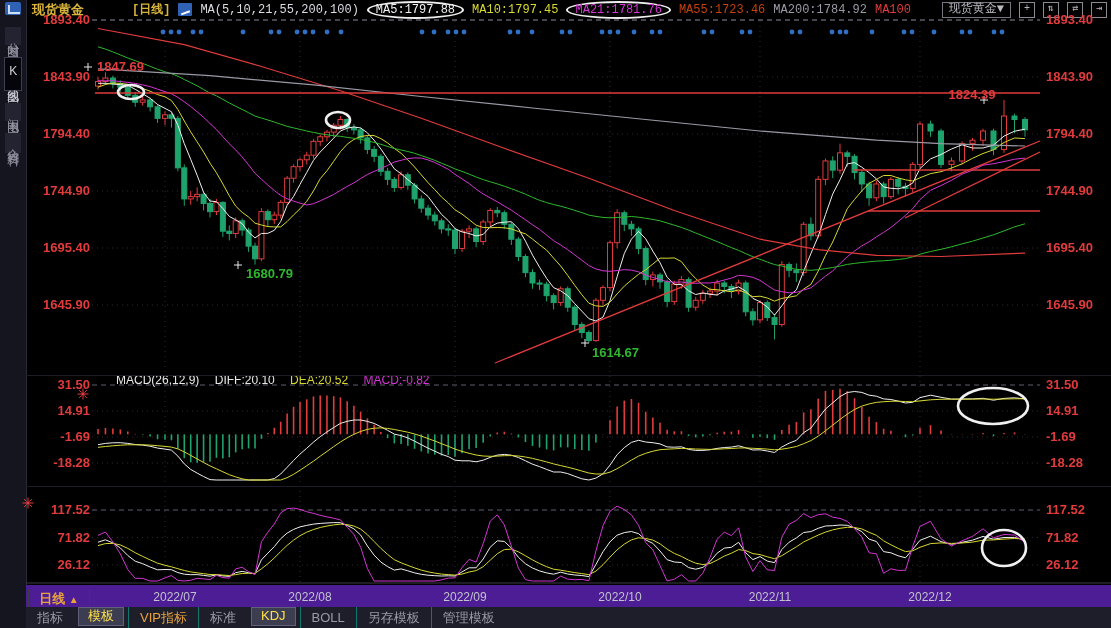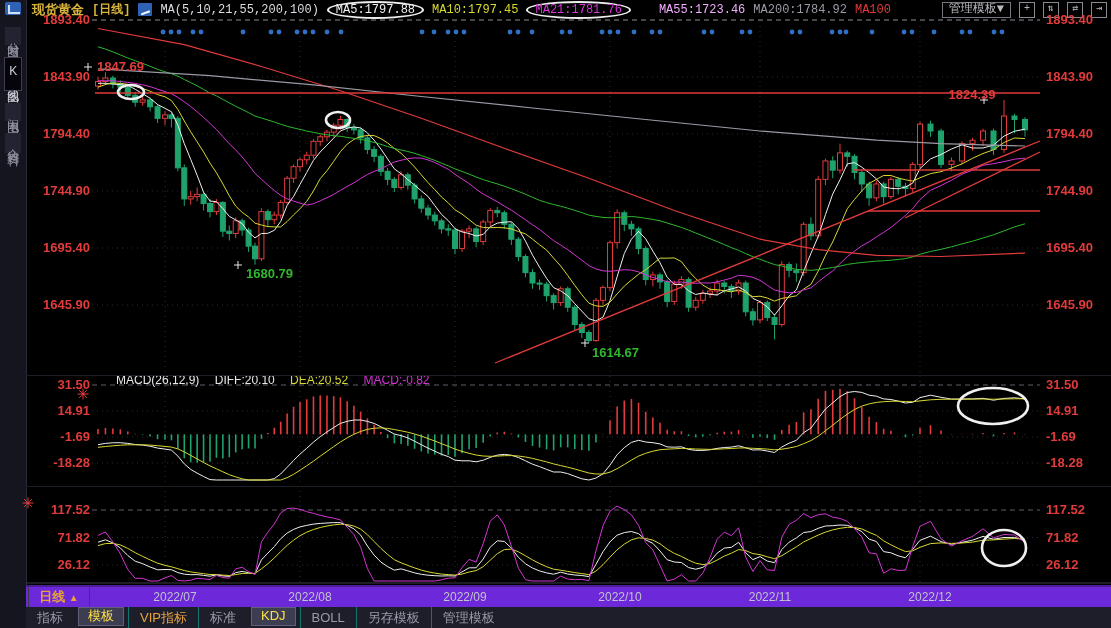--- a/index.html
+++ b/index.html
@@ -11,40 +11,40 @@
   .app-icon{width:16px;height:13px;margin:2px 0 6px 0;border-radius:2px;background:#2f62b4;position:relative;}
   .app-icon:after{content:"";position:absolute;left:3px;top:3px;width:10px;height:7px;
            border-left:2px solid #cfe0f5;border-bottom:2px solid #cfe0f5;}
   .side-item{writing-mode:vertical-rl;text-orientation:upright;background:#232331;color:#90909f;
            font-size:12px;letter-spacing:2px;padding:6px 2px;margin:6px 0;line-height:1.05;cursor:pointer;}
   .side-item.active{background:#04040a;color:#d2d2dc;border:1px solid #3e3e50;}
   
   #topbar{position:absolute;left:26px;top:0;right:0;height:19px;display:flex;align-items:center;
           gap:8px;padding-left:6px;font-size:12px;z-index:2;white-space:nowrap;font-family:Liberation Mono, monospace;}
   .sym{color:#d8b43c;font-weight:bold;font-size:13px;}
-  .tag{color:#d8b43c;font-weight:bold;}
+  .tag{color:#d8b43c;font-weight:bold;margin-left:40px;}
   .kicon{width:14px;height:13px;background:#2f62b4;border-radius:1px;position:relative;flex:0 0 auto;}
   .kicon:after{content:"";position:absolute;left:2px;top:3px;width:9px;height:6px;
           border-bottom:2px solid #fff;transform:rotate(-20deg);}
   .malabel{color:#dcdce2;}
   .v-ma5{color:#f0f0f0;text-align:center;} .v-ma10{color:#d8d832;} .v-ma21{color:#d435d4;}
-  .v-ma55{color:#f0abfc;margin-left:20px;} .v-ma200{color:#9a9aa6;text-align:center;} .v-ma100{color:#e13b3b;}
+  .v-ma55{color:#c2410c;} .v-ma200{color:#9a9aa6;text-align:center;} .v-ma100{color:#e13b3b;}
   .circled{border:2px solid #eee;border-radius:50%;padding:0 7px;}
   .theme-btn{margin-left:auto;border:1px solid #76767e;color:#b8b8c0;padding:0 6px;height:14px;
           line-height:13px;font-size:12px;cursor:pointer;}
   .tool-btn{width:14px;height:14px;border:1px solid #8a8a92;color:#b8b8c0;font-size:10px;line-height:12px;
           text-align:center;cursor:pointer;flex:0 0 auto;}
   #topbar .tool-btn:last-child{margin-right:4px;}
   
   .ind-header{position:absolute;left:93px;font-size:12px;z-index:3;white-space:nowrap;margin-left:23px;}
   .ind-header span{margin-right:12px;}
   .iw{color:#e8e8e8;} .iy{color:#d8d832;} .im{color:#d435d4;}
   
-  #statusbar{position:absolute;left:26px;right:0;top:585px;height:22px;background:#6d28d9;
-          border-top:2px solid #4c1d95;border-bottom:1px solid #3a3a46;z-index:2;}
+  #statusbar{position:absolute;left:26px;right:0;top:585px;height:22px;background:#4c1d95;
+          border-top:4px solid #4c1d95;border-bottom:1px solid #3a3a46;z-index:2;}
   #period-cell{position:absolute;left:2px;top:0;bottom:0;width:60px;border-left:1px solid #3c3c48;
           border-right:1px solid #3c3c48;color:#e8a33d;font-weight:bold;font-size:13px;
           text-align:center;line-height:20px;cursor:pointer;}
   #period-cell .arr{font-size:10px;}
   
   #tabbar{position:absolute;left:26px;right:0;top:607px;height:21px;background:#1e1e2a;
           display:flex;align-items:flex-start;font-size:13px;color:#9a9aa8;z-index:2;}
   .tab{padding:0 11px;height:21px;line-height:21px;border-left:1px solid #0f766e;cursor:pointer;}
   .tab:first-child{border-left:none;}
   .tab.boxed{background:#3d3d52;border:1px solid #60607a;height:17px;line-height:16px;
@@ -74,21 +74,21 @@
     <span class="sym">现货黄金</span>
     <span class="tag">[日线]</span>
     <span class="kicon"></span>
     <span class="malabel">MA(5,10,21,55,200,100)</span>
     <span class="v-ma5 circled">MA5:1797.88</span>
     <span class="v-ma10">MA10:1797.45</span>
     <span class="v-ma21 circled">MA21:1781.76</span>
     <span class="v-ma55">MA55:1723.46</span>
     <span class="v-ma200">MA200:1784.92</span>
     <span class="v-ma100">MA100</span>
-    <span class="theme-btn">管理模板▼</span>
+    <span class="theme-btn">现货黄金▼</span>
     <span class="tool-btn">+</span>
     <span class="tool-btn">⇅</span>
     <span class="tool-btn">⇄</span>
     <span class="tool-btn">⇥</span>
   </div>
 
   <div class="ind-header" style="top:373px;">
     <span class="iw">MACD(26,12,9)</span>
     <span class="iw">DIFF:20.10</span>
     <span class="iy">DEA:20.52</span>

